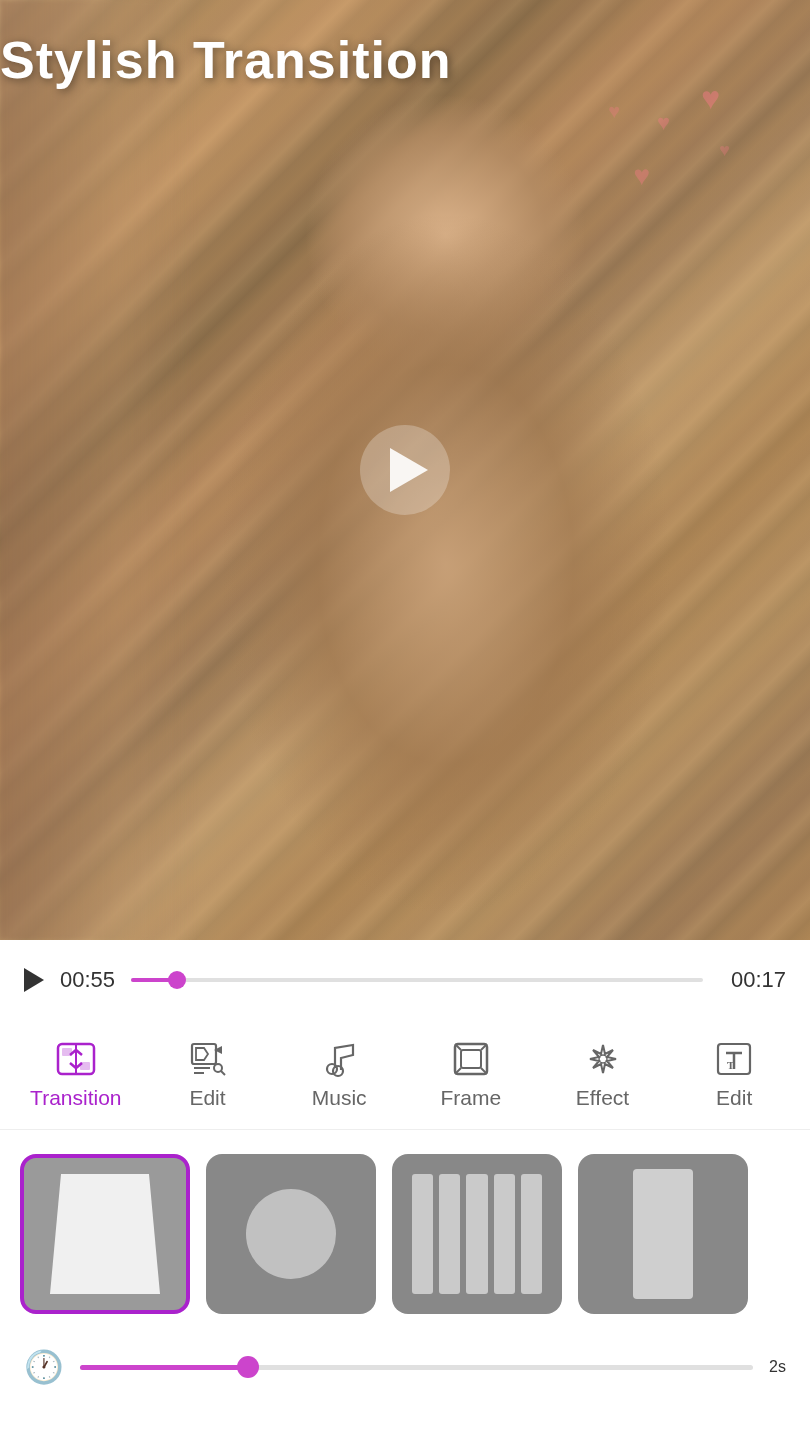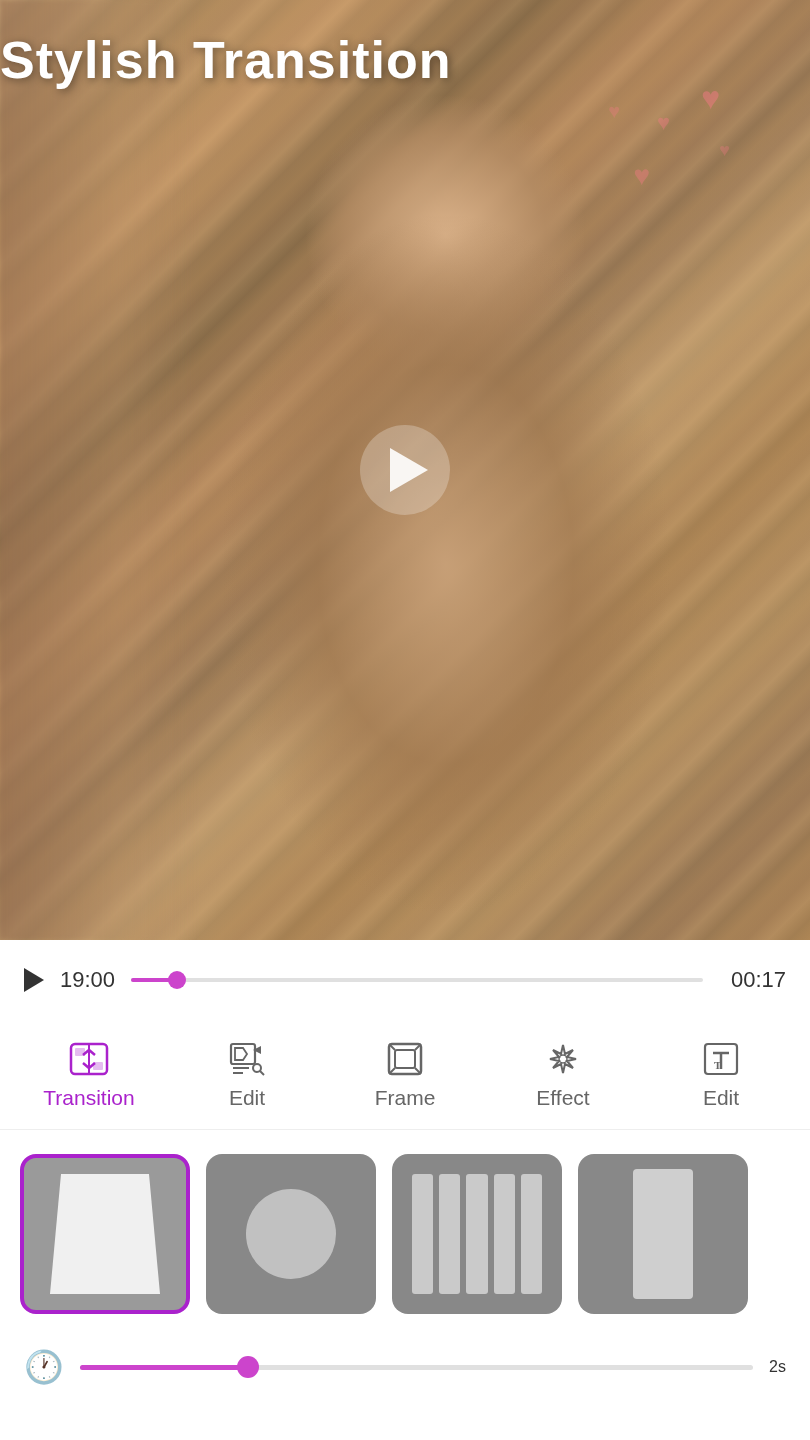--- a/index.html
+++ b/index.html
@@ -363,21 +363,21 @@
 
   <div class="play-btn">
     <div class="play-triangle"></div>
   </div>
 </div>
 
 <div class="bottom-panel">
 
   <div class="playback-row">
     <div class="play-icon-small"></div>
-    <span class="time-current">19:00</span>
+    <span class="time-current">00:55</span>
     <div class="progress-track">
       <div class="progress-fill"></div>
       <div class="progress-thumb"></div>
     </div>
     <span class="time-total">00:17</span>
   </div>
 
   <div class="toolbar">
 
     <div class="tool-item active">
@@ -398,20 +398,28 @@
         <path d="M8 8 L16 8 L20 14 L16 20 L8 20 Z" fill="none" stroke="#666" stroke-width="1.8"></path>
         <path d="M26 10 L34 6 L34 14 Z" fill="#666"></path>
         <line x1="6" y1="28" x2="22" y2="28" stroke="#666" stroke-width="2"></line>
         <line x1="6" y1="33" x2="16" y2="33" stroke="#666" stroke-width="2"></line>
         <circle cx="30" cy="28" r="4" fill="none" stroke="#666" stroke-width="2"></circle>
         <line x1="33" y1="31" x2="37" y2="35" stroke="#666" stroke-width="2"></line>
       </svg>
       <span class="tool-label">Edit</span>
     </div>
 
+    <div class="tool-item">
+      <svg width="40" height="38" viewBox="0 0 40 38">
+        <path d="M16 28 L16 8 L34 5 L34 15 L22 18 L22 30" stroke="#666" stroke-width="2.2" fill="none"></path>
+        <circle cx="13" cy="29" r="5" fill="none" stroke="#666" stroke-width="2.2"></circle>
+        <circle cx="19" cy="31" r="5" fill="none" stroke="#666" stroke-width="2.2"></circle>
+      </svg>
+      <span class="tool-label">Music</span>
+    </div>
 
     <div class="tool-item">
       <svg width="40" height="38" viewBox="0 0 40 38">
         <rect x="4" y="4" width="32" height="30" rx="3" fill="none" stroke="#666" stroke-width="2.5"></rect>
         <rect x="10" y="10" width="20" height="18" rx="2" fill="none" stroke="#666" stroke-width="2"></rect>
         <line x1="4" y1="4" x2="10" y2="10" stroke="#666" stroke-width="2"></line>
         <line x1="36" y1="4" x2="30" y2="10" stroke="#666" stroke-width="2"></line>
         <line x1="4" y1="34" x2="10" y2="28" stroke="#666" stroke-width="2"></line>
         <line x1="36" y1="34" x2="30" y2="28" stroke="#666" stroke-width="2"></line>
       </svg>

